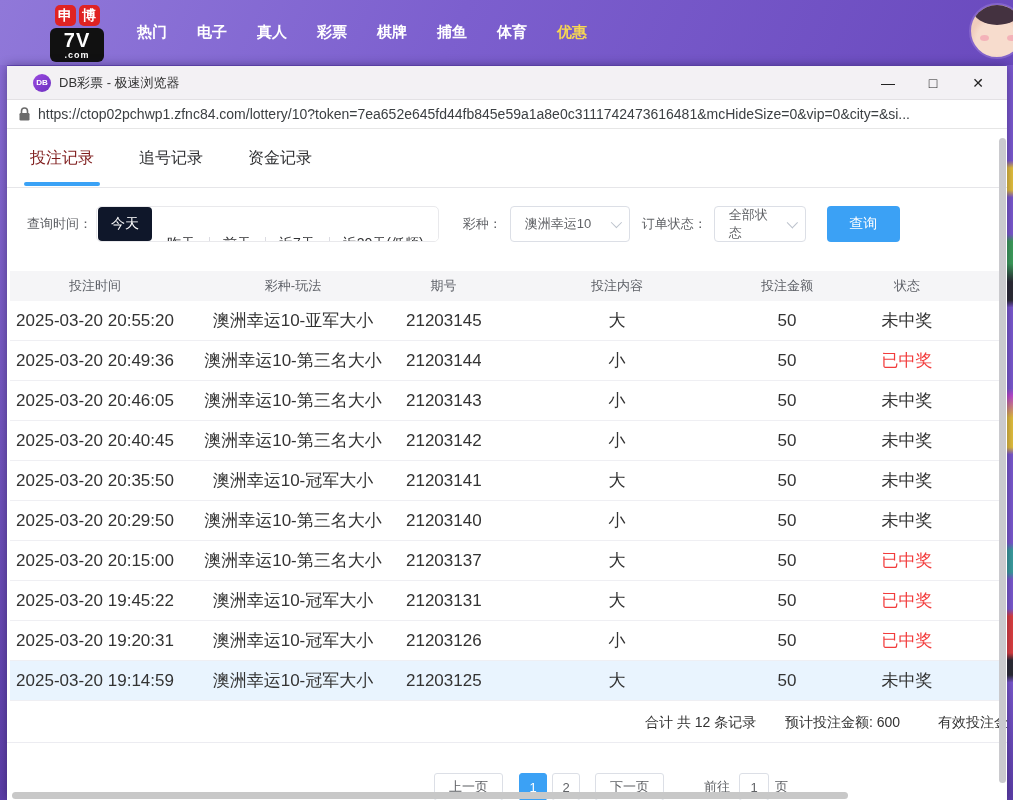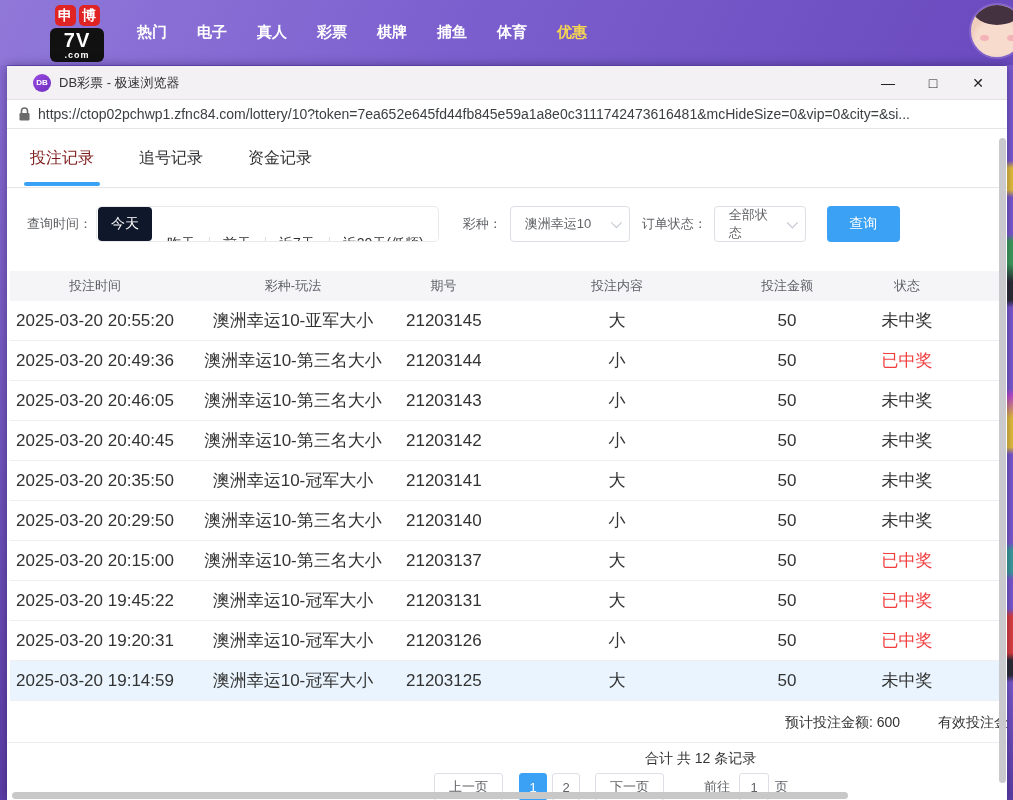--- a/index.html
+++ b/index.html
@@ -98,21 +98,21 @@
   .thead { height:30px; background:#f5f5f7; color:#5c5f66; font-size:13px; }
   .trow { height:40px; font-size:17px; color:#333; border-bottom:1px solid #efeff3; background:#fff; cursor:pointer; }
   .trow.hl { background:#e9f4fe; }
   .tc, .td { text-align:center; white-space:nowrap; overflow:hidden; }
   .td.win { color:#f23c3c; }
 
   
   .summary { position:absolute; left:0; top:571px; width:1100px; height:42px; line-height:42px;
     border-bottom:1px solid #ececf1; font-size:14px; color:#333; }
   .sum-item { position:absolute; white-space:nowrap; }
-  .sum-total    { left:638px;margin-top:36px; }
+  .sum-total    { left:638px; }
   .sum-expected { left:778px; }
   .sum-valid    { left:931px; }
 
   
   .pagination { position:absolute; left:0; top:643px; width:1000px; height:30px;
     display:flex; align-items:flex-start; padding-left:427px; font-size:13px; color:#606266; }
   .pg-btn { height:28px; padding:0 14px; border:1px solid #dcdfe6; border-radius:3px; background:#fff;
     color:#606266; font-size:13px; cursor:pointer; font-family:Liberation Serif, serif; white-space:nowrap; }
   .pg-pages { display:flex; margin-left:16px; }
   .pg-num { width:28px; height:28px; border:1px solid #dcdfe6; border-radius:3px; background:#fff;

